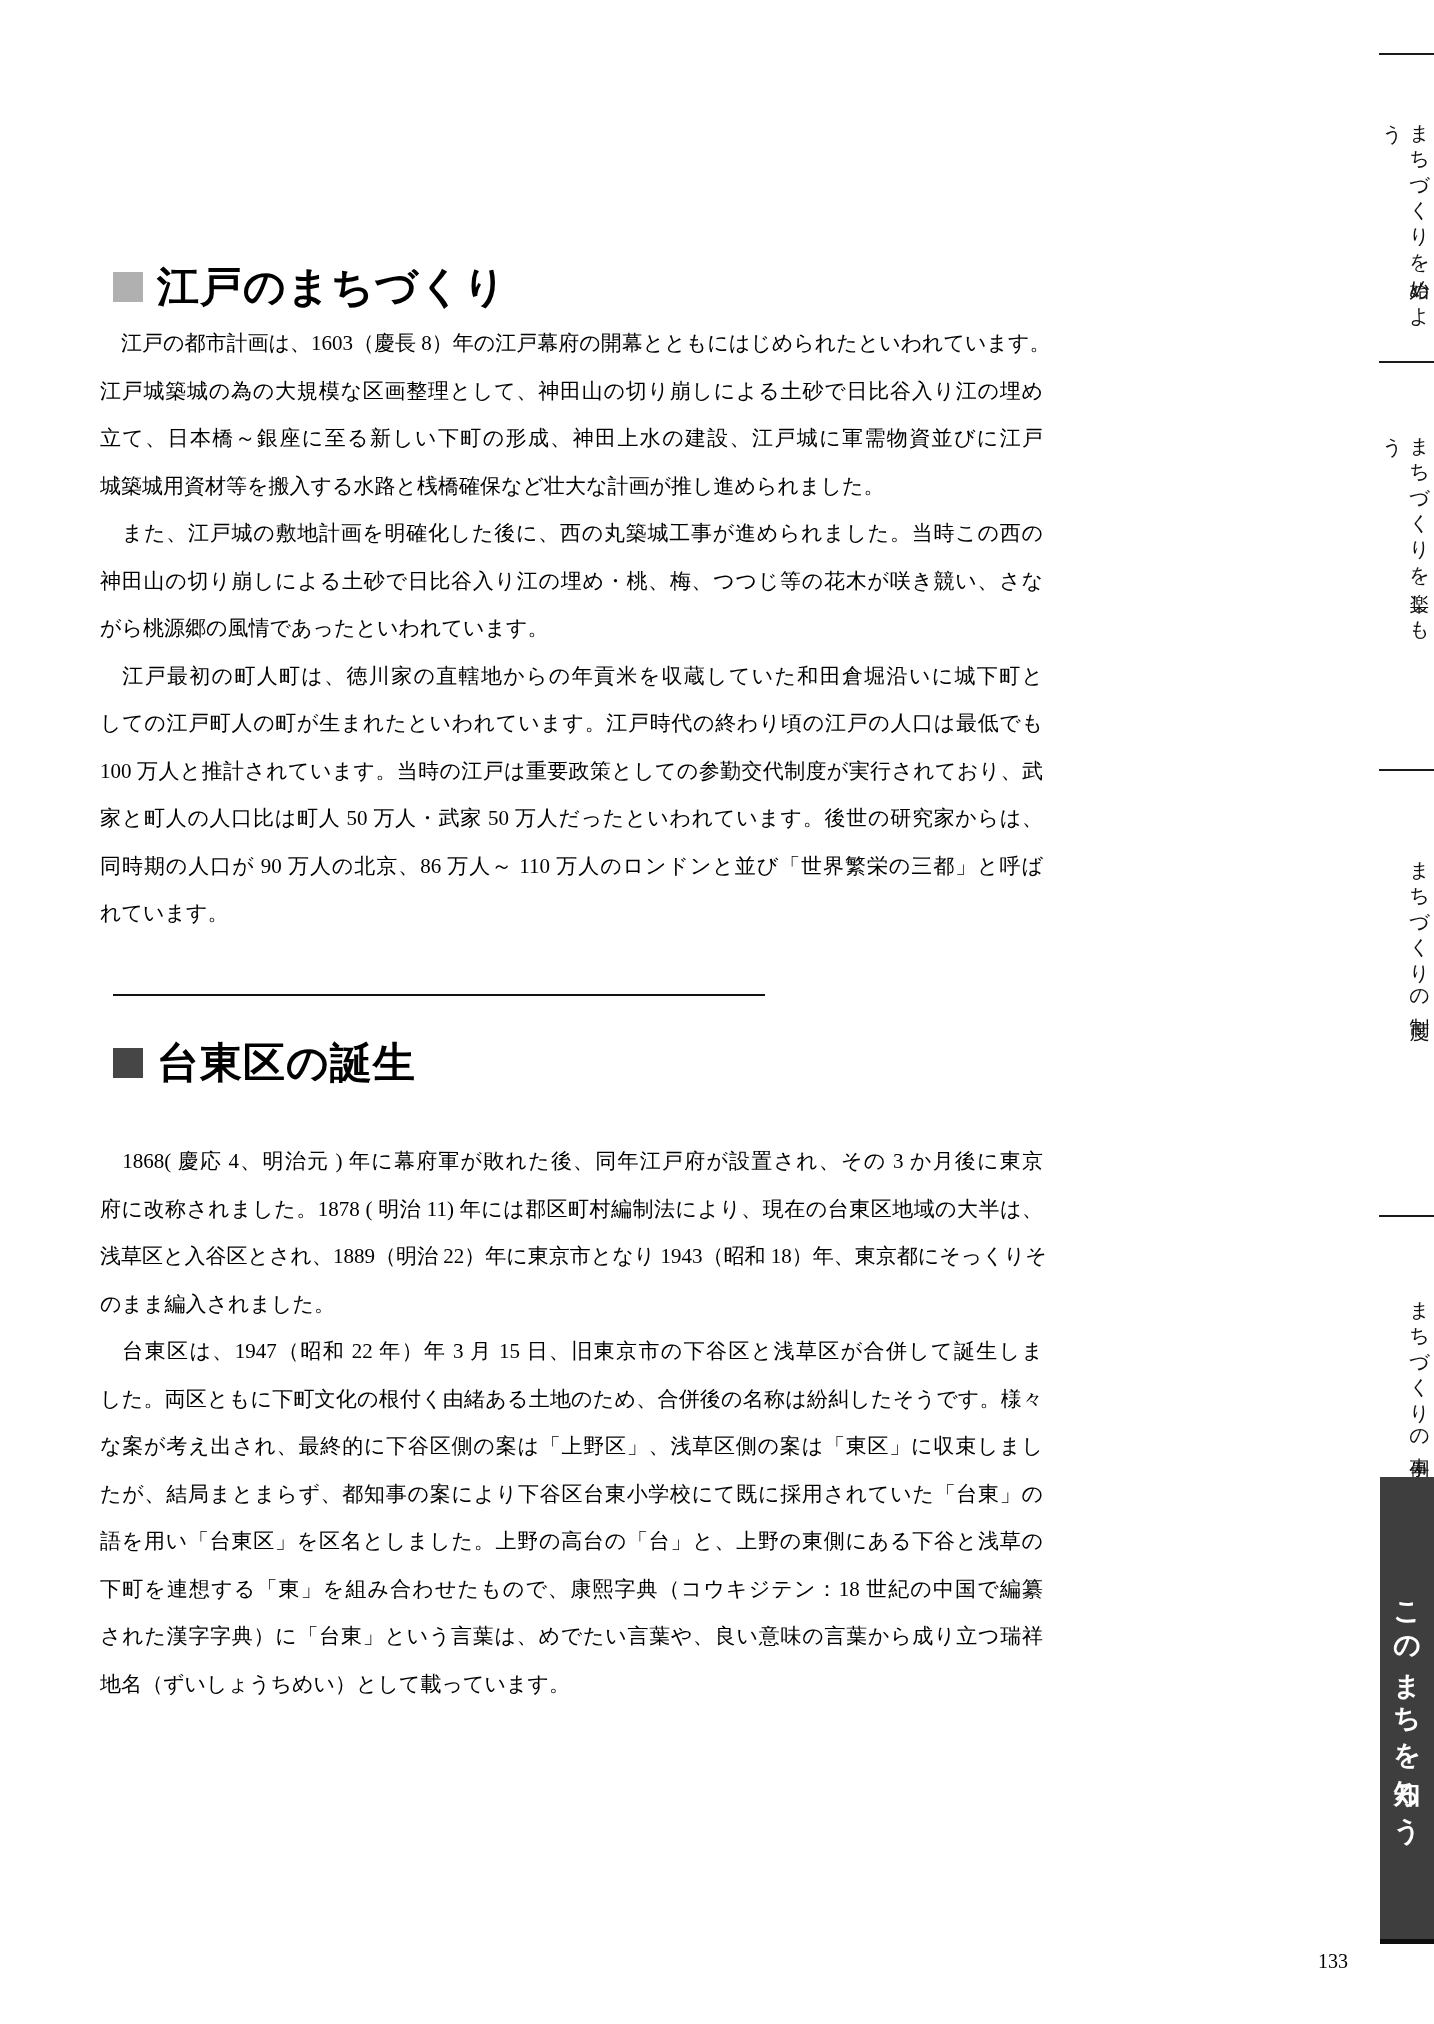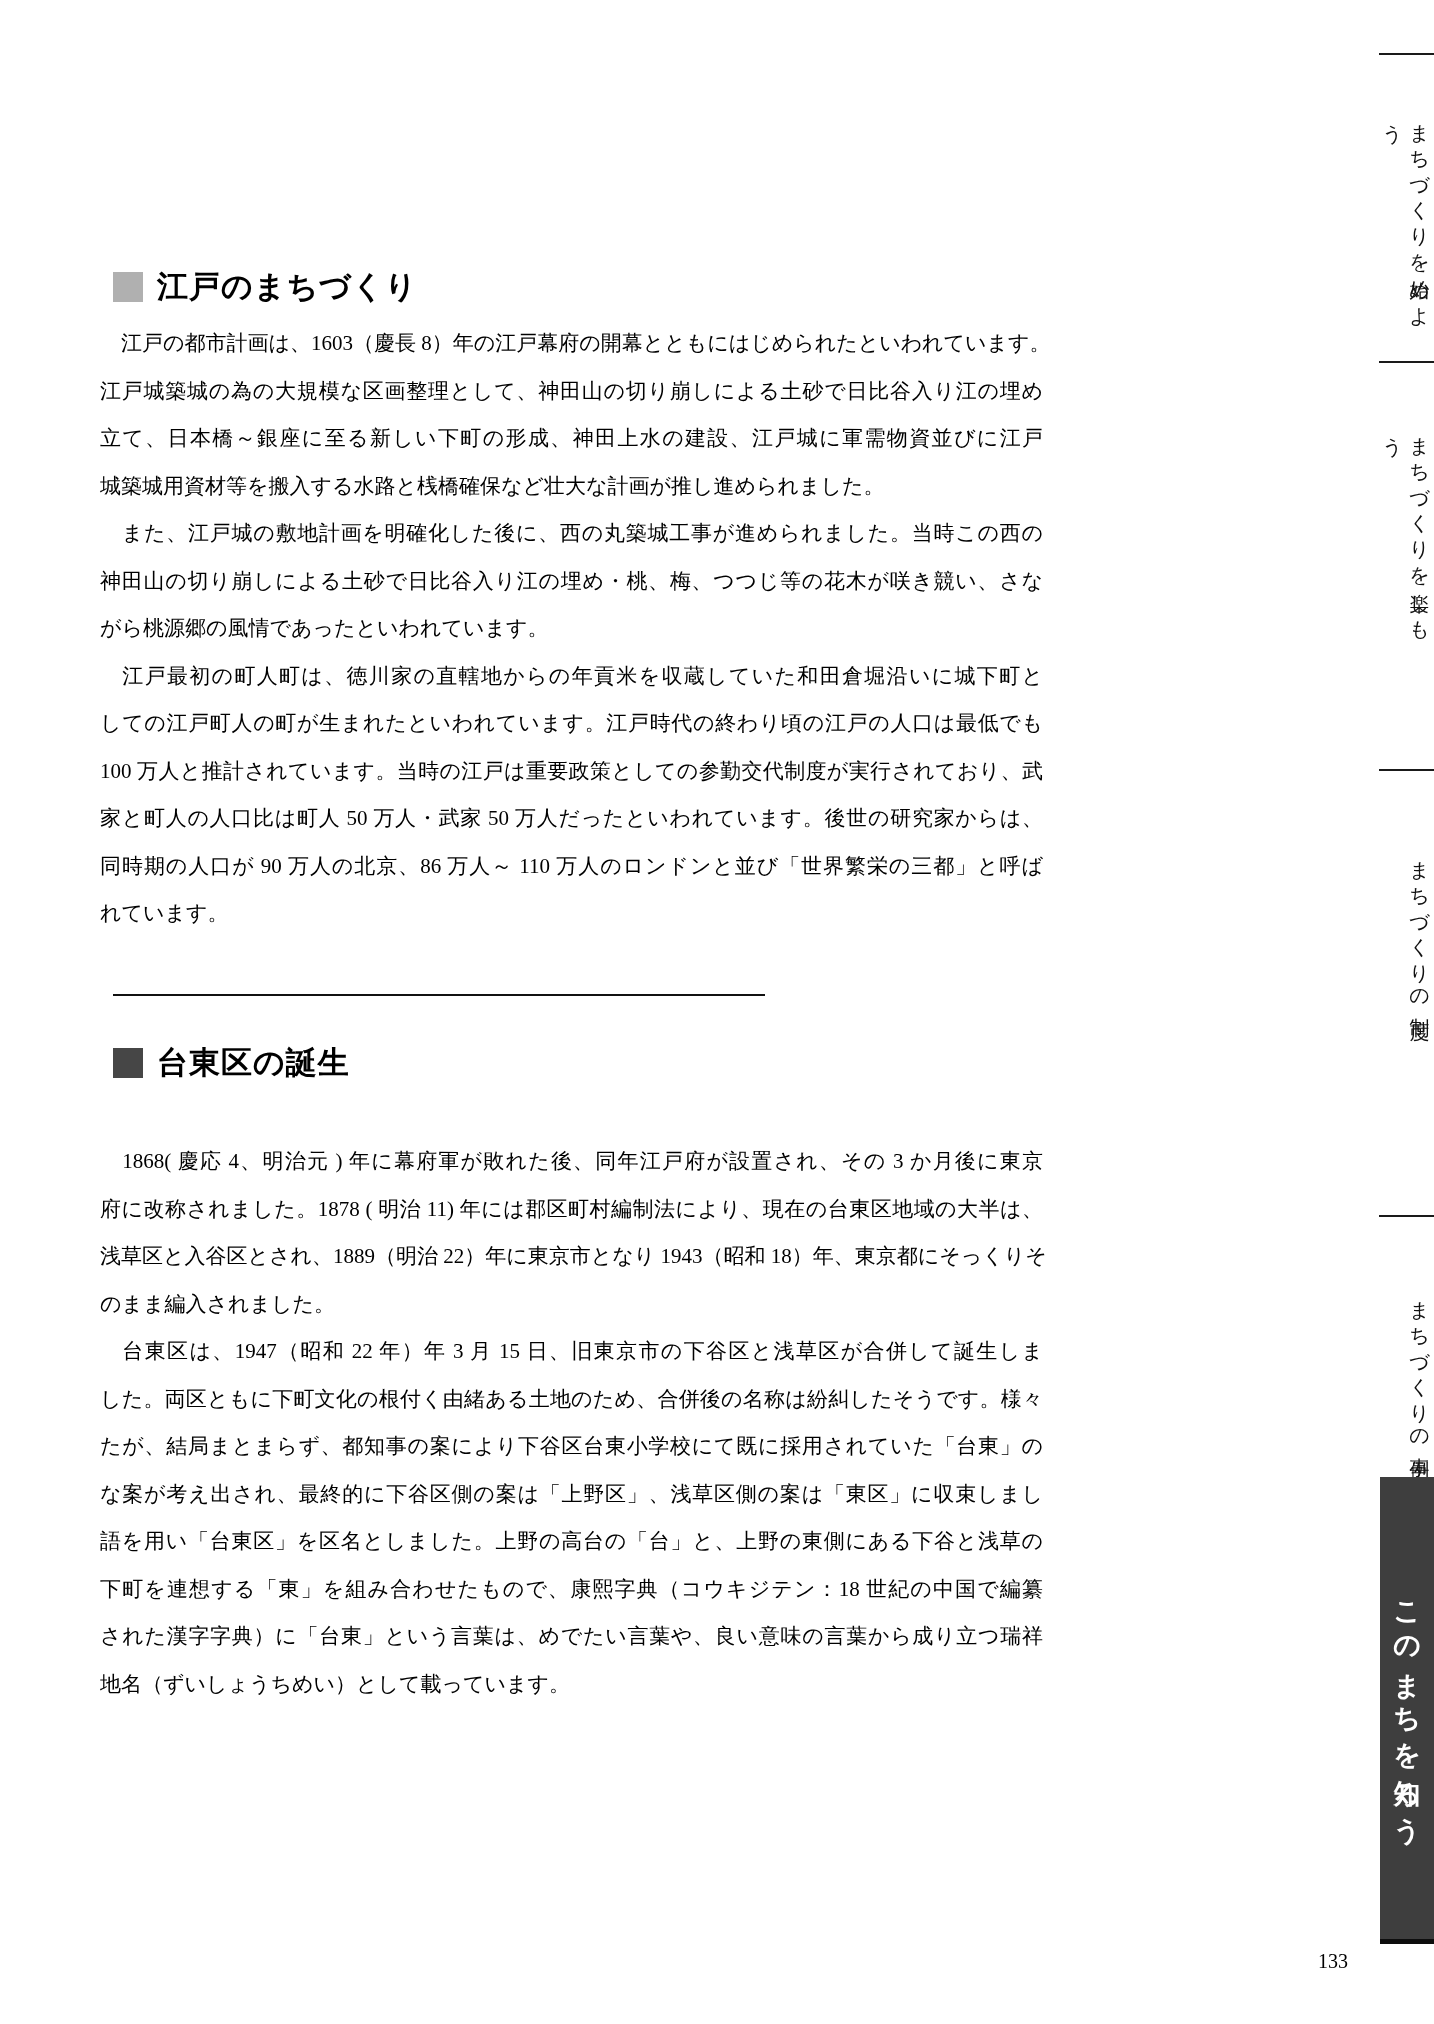--- a/index.html
+++ b/index.html
@@ -9,21 +9,21 @@
     background:#ffffff;
     overflow:hidden;
     font-family:"Liberation Serif","DejaVu Serif",serif;
     color:#000;
   }
   
   .heading{
     position:absolute;left:113px;
     display:flex;align-items:center;gap:14px;
     font-family:"Liberation Sans","DejaVu Sans",sans-serif;
-    font-weight:bold;font-size:31px;line-height:34px;
+    font-weight:bold;font-size:42px;line-height:34px;
     letter-spacing:1px;
   }
   .heading .marker{width:30px;height:30px;flex:0 0 auto;}
   
   .bodytext{
     position:absolute;left:100px;width:943px;
     font-size:21px;
   }
   .line{
     height:47.5px;line-height:47.5px;
@@ -86,22 +86,22 @@
     <span>台東区の誕生</span>
   </div>
 
   <div class="bodytext" style="top:1138px;">
     <div class="line">　1868( 慶応 4、明治元 ) 年に幕府軍が敗れた後、同年江戸府が設置され、その 3 か月後に東京</div>
     <div class="line">府に改称されました。1878 ( 明治 11) 年には郡区町村編制法により、現在の台東区地域の大半は、</div>
     <div class="line">浅草区と入谷区とされ、1889（明治 22）年に東京市となり 1943（昭和 18）年、東京都にそっくりそ</div>
     <div class="line last">のまま編入されました。</div>
     <div class="line">　台東区は、1947（昭和 22 年）年 3 月 15 日、旧東京市の下谷区と浅草区が合併して誕生しま</div>
     <div class="line">した。両区ともに下町文化の根付く由緒ある土地のため、合併後の名称は紛糾したそうです。様々</div>
+    <div class="line">な案が考え出され、最終的に下谷区側の案は「上野区」、浅草区側の案は「東区」に収束しまし</div>
     <div class="line">たが、結局まとまらず、都知事の案により下谷区台東小学校にて既に採用されていた「台東」の</div>
-    <div class="line">な案が考え出され、最終的に下谷区側の案は「上野区」、浅草区側の案は「東区」に収束しまし</div>
     <div class="line">語を用い「台東区」を区名としました。上野の高台の「台」と、上野の東側にある下谷と浅草の</div>
     <div class="line">下町を連想する「東」を組み合わせたもので、康熙字典（コウキジテン：18 世紀の中国で編纂</div>
     <div class="line">された漢字字典）に「台東」という言葉は、めでたい言葉や、良い意味の言葉から成り立つ瑞祥</div>
     <div class="line last">地名（ずいしょうちめい）として載っています。</div>
   </div>
 
   <div class="side-sep" style="top:53px;"></div>
   <div class="side-tab" style="top:110px;height:215px;">まちづくりを始めよう</div>
 
   <div class="side-sep" style="top:361px;"></div>

